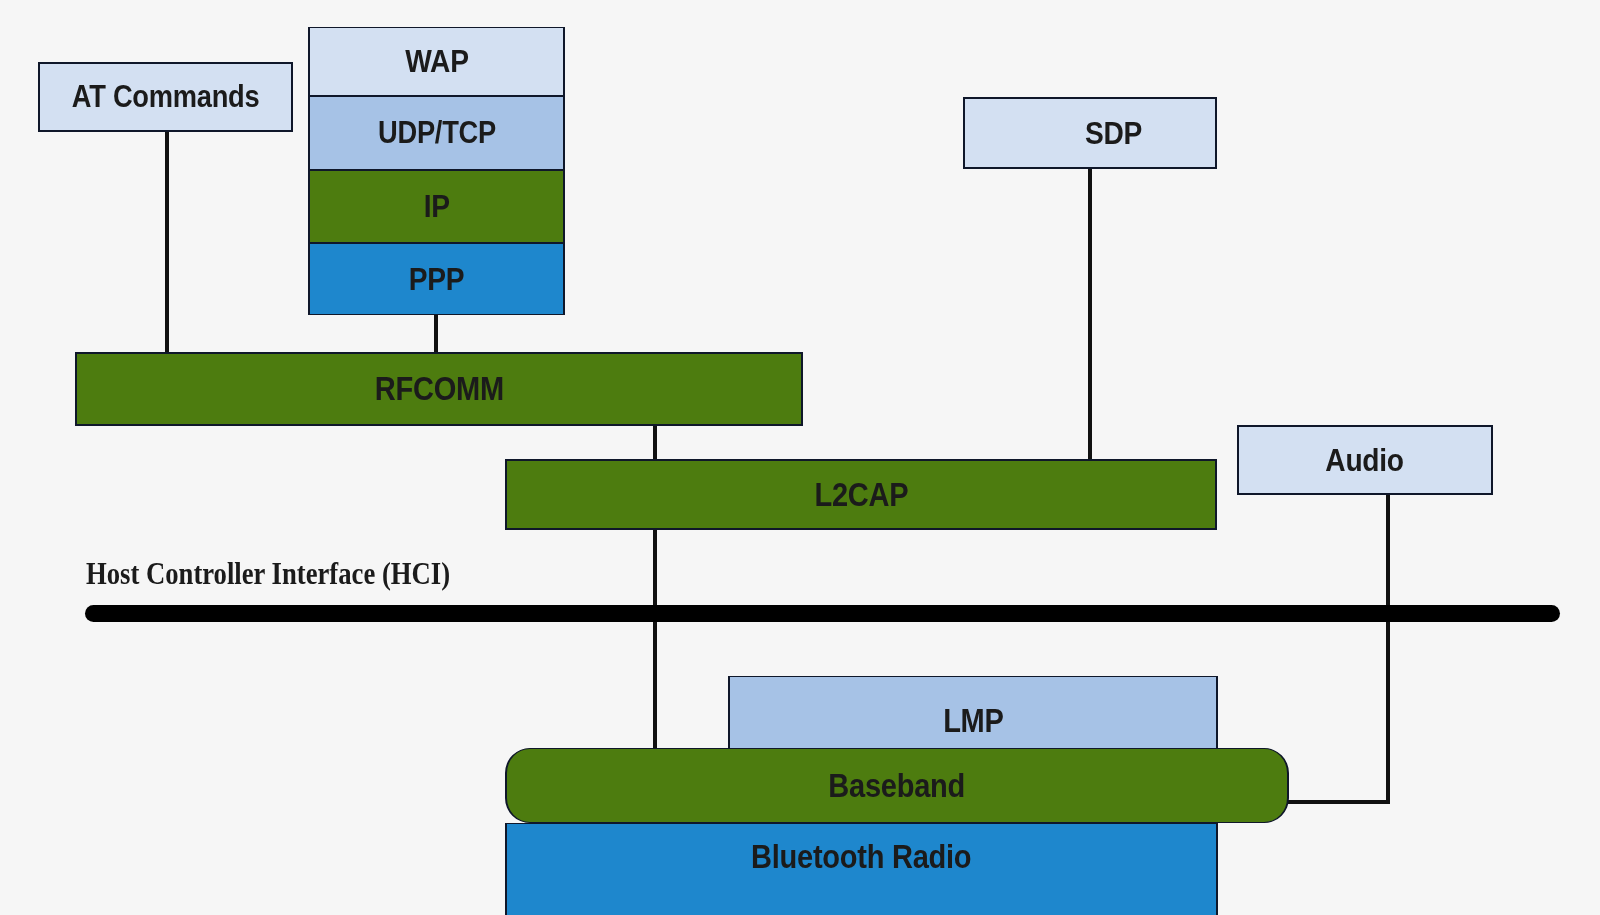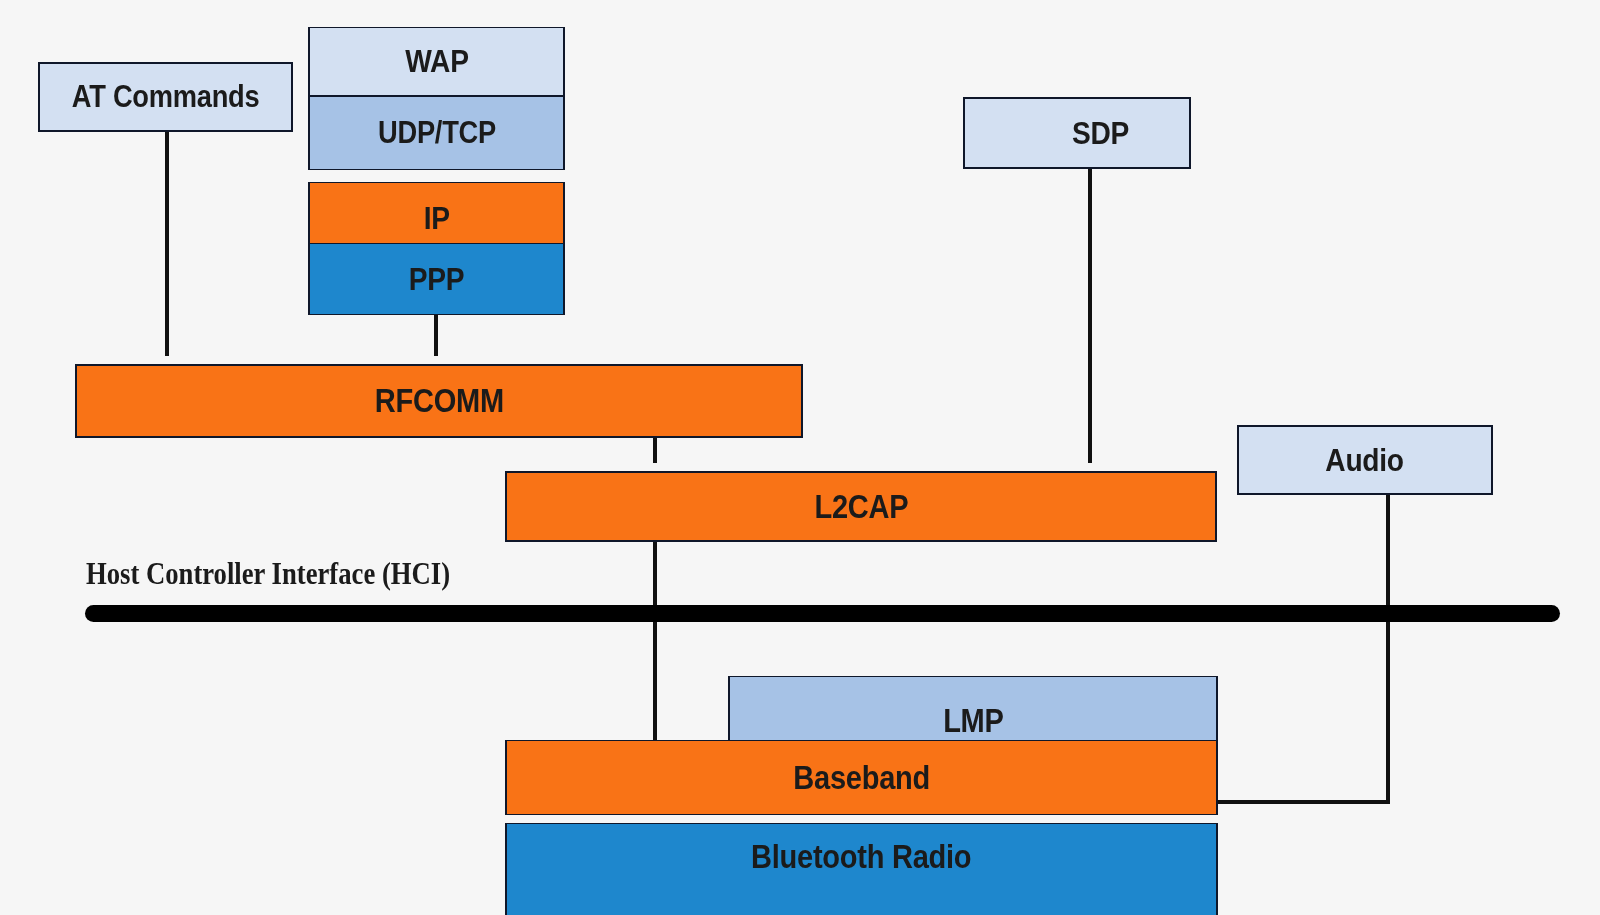--- a/index.html
+++ b/index.html
@@ -27,21 +27,21 @@
     letter-spacing: -0.3px;
     z-index: 3;
   }
   .box span {
     display: block;
     transform: scaleX(0.88);
     white-space: nowrap;
   }
   .shade-1 { background: #d3e0f2; }
   .shade-2 { background: #a6c2e6; }
-  .shade-3 { background: #f97316; margin-top: 12px; }
+  .shade-3 { background: #4d7c0f; }
   .shade-4 { background: #1e87cd; }
 
   .stackbox { border-bottom-width: 1px; border-top-width: 1px; }
 
   .connector {
     position: absolute;
     background: #111;
     z-index: 1;
   }
   .connector.v { width: 4px; }
@@ -91,21 +91,21 @@
   <div class="box stackbox shade-2" style="left:308px; top:96px; width:257px; height:74px; font-size:31px;">
     <span>UDP/TCP</span>
   </div>
   <div class="box stackbox shade-3" style="left:308px; top:170px; width:257px; height:73px; font-size:32px;">
     <span>IP</span>
   </div>
   <div class="box stackbox shade-4" style="left:308px; top:243px; width:257px; height:72px; font-size:32px;">
     <span>PPP</span>
   </div>
 
-  <div class="box shade-1" style="left:963px; top:97px; width:228px; height:72px; font-size:32px;padding-left:47px;">
+  <div class="box shade-1" style="left:963px; top:97px; width:254px; height:72px; font-size:32px;padding-left:47px;">
     <span>SDP</span>
   </div>
 
   <div class="box shade-3" style="left:75px; top:352px; width:728px; height:74px; font-size:33px;">
     <span>RFCOMM</span>
   </div>
 
   <div class="box shade-1" style="left:1237px; top:425px; width:256px; height:70px; font-size:32px;">
     <span>Audio</span>
   </div>
@@ -115,20 +115,20 @@
   </div>
 
   <div class="hci-label" style="left:86px; top:556px; font-size:31px;">
     <span>Host Controller Interface (HCI)</span>
   </div>
   <div class="hci-line" style="left:85px; top:605px; width:1475px; height:17px;"></div>
 
   <div class="box stackbox shade-2" style="left:728px; top:676px; width:490px; height:89px; font-size:33px;">
     <span>LMP</span>
   </div>
-  <div class="box stackbox shade-3" style="left:505px; top:728px; width:713px; height:75px; font-size:33px;">
+  <div class="box stackbox shade-3" style="left:505px; top:748px; width:784px; height:75px; font-size:33px;border-radius:25px;">
     <span>Baseband</span>
   </div>
   <div class="box stackbox shade-4" style="left:505px; top:823px; width:713px; height:94px; font-size:33px; align-items:flex-start; padding-top:14px;">
     <span>Bluetooth Radio</span>
   </div>
 
 </div>
 
 </body></html>

